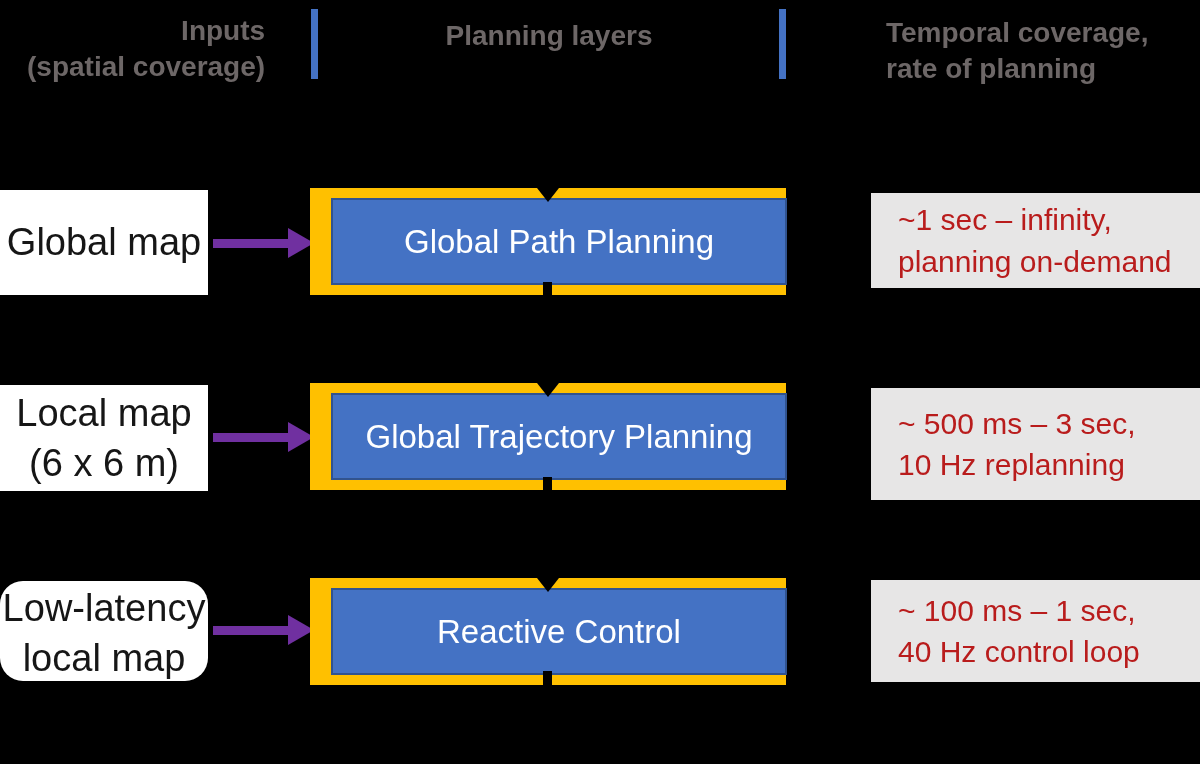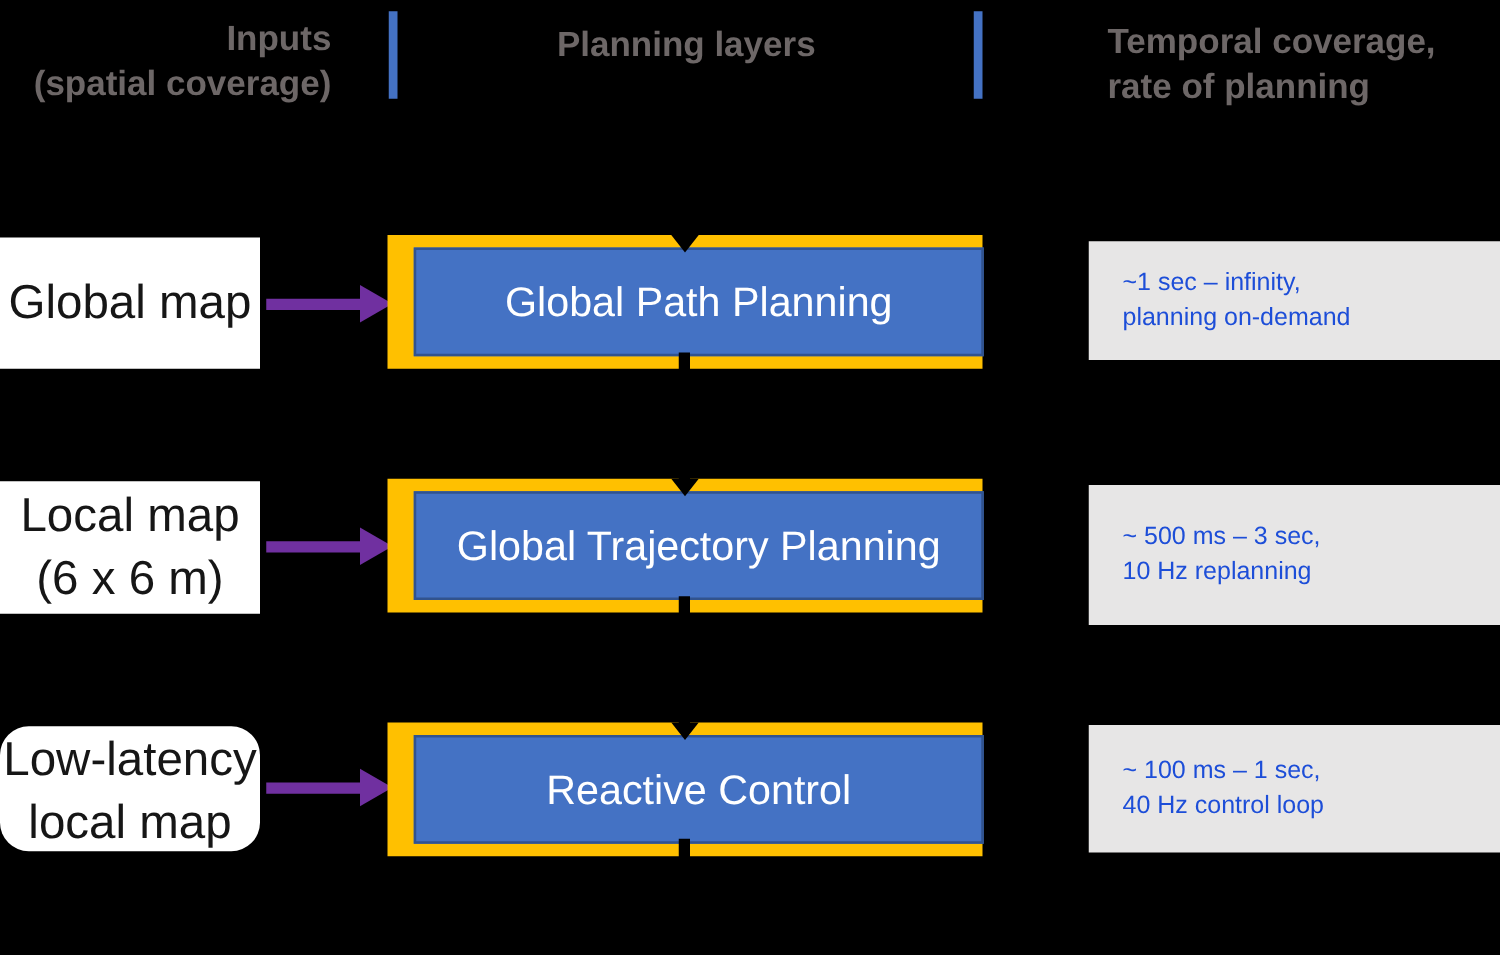--- a/index.html
+++ b/index.html
@@ -99,22 +99,22 @@
   .plan-r1 { top: 188px; }
   .plan-r2 { top: 383px; }
   .plan-r3 { top: 578px; }
 
   
   .info-box {
     position: absolute;
     left: 871px;
     width: 329px;
     background: var(--info-box-bg, #E7E6E6);
-    color: #1d4ed8;
-    font-size: 20px;
+    color: #b91c1c;
+    font-size: 30px;
     line-height: 1.38;
     white-space: pre-line;
     display: flex;
     flex-direction: column;
     justify-content: center;
     padding-left: 27px;
   }
   .info-r1 { top: 193px; height: 95px; }
   .info-r2 { top: 388px; height: 112px; }
   .info-r3 { top: 580px; height: 102px; }

